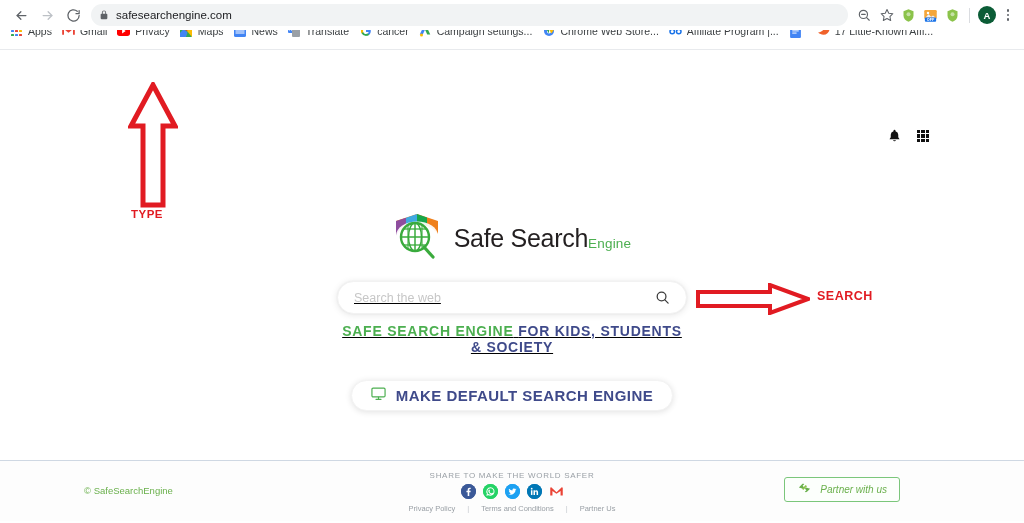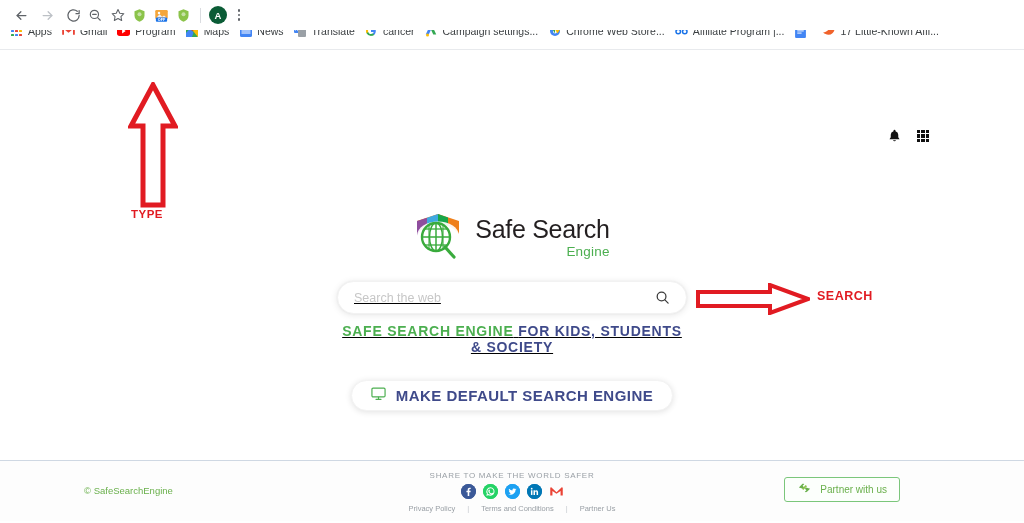--- a/index.html
+++ b/index.html
@@ -112,21 +112,21 @@
   .tr-grid b { width: 3.2px; height: 3.2px; background: #111; display: block; }
 
   .hero { position: absolute; top: 0; left: 0; width: 1024px; }
 
   .logo-row {
     display: flex; align-items: center; justify-content: center;
     gap: 13px;
     margin-top: 162px;
   }
   .logo-mark { width: 48px; height: 52px; flex: 0 0 auto; }
-  .logo-text { display: flex; flex-direction: column; align-items: flex-start; line-height: 1; }
+  .logo-text { display: flex; flex-direction: row; align-items: flex-start; line-height: 1; }
   .logo-main {
     font-size: 25px;
     font-weight: 500;
     color: #231f20;
     letter-spacing: -0.3px;
   }
   .logo-sub {
     font-size: 13.5px;
     color: #4caf50;
     align-self: flex-end;
@@ -246,20 +246,21 @@
 
   .partner-btn {
     position: absolute; right: 124px; top: 16px;
     height: 25px;
     border: 1px solid #7bc67b;
     border-radius: 3px;
     background: #fcfffc;
     display: flex; align-items: center; gap: 8px;
     padding: 0 12px;
     cursor: pointer;
+    font-style: italic;
   }
   .partner-label { font-size: 10px; color: #6ab04c; white-space: nowrap; }
 
   
   .anno { position: absolute; pointer-events: none; }
   .anno-type-arrow { left: 128px; top: 32px; }
   .anno-type-label {
     left: 131px; top: 158px;
     font-size: 11.5px; font-weight: bold;
     color: #e11b22; letter-spacing: .5px;
@@ -292,20 +293,28 @@
       </svg>
     </div>
 
     <div class="nav-btn">
       <svg width="15" height="15" viewBox="0 0 24 24" fill="none" stroke="#5f6368" stroke-width="2" stroke-linecap="round" stroke-linejoin="round">
         <path d="M21 12a9 9 0 1 1-3-6.7"></path>
           <polyline points="21 4 21 9 16 9"></polyline>
       </svg>
     </div>
 
+    <div class="omnibox">
+      <span class="lock-ic">
+        <svg width="10" height="10" viewBox="0 0 24 24" fill="#5f6368">
+          <path d="M12 1a5 5 0 0 0-5 5v3H6a2 2 0 0 0-2 2v9a2 2 0 0 0 2 2h12a2 2 0 0 0 2-2v-9a2 2 0 0 0-2-2h-1V6a5 5 0 0 0-5-5zm0 2a3 3 0 0 1 3 3v3H9V6a3 3 0 0 1 3-3z"></path>
+        </svg>
+      </span>
+      <span class="omnibox-url">safesearchengine.com</span>
+    </div>
 
     <div class="omni-right">
       <div class="omni-ic">
         <svg width="14" height="14" viewBox="0 0 24 24" fill="none" stroke="#5f6368" stroke-width="2" stroke-linecap="round">
           <circle cx="11" cy="11" r="7"></circle>
             <line x1="16.5" y1="16.5" x2="21" y2="21"></line>
             <line x1="8" y1="11" x2="14" y2="11"></line>
         </svg>
       </div>
       <div class="omni-ic">
@@ -376,21 +385,21 @@
       <span class="bm-label">Gmail</span>
     </div>
 
     <div class="bm">
       <span class="bm-ic">
         <svg width="13" height="10" viewBox="0 0 24 18">
           <rect x="0" y="0" width="24" height="18" rx="5" fill="#ff0000"></rect>
           <path d="M9.5 4.5l6.5 4.5-6.5 4.5z" fill="#fff"></path>
         </svg>
       </span>
-      <span class="bm-label">Program</span>
+      <span class="bm-label">Privacy</span>
     </div>
 
     <div class="bm">
       <span class="bm-ic">
         <svg width="12" height="12" viewBox="0 0 24 24">
           <rect width="24" height="24" rx="2" fill="#34a853"></rect>
           <path d="M0 16l8-9 7 8-3 9H0z" fill="#4285f4"></path>
           <path d="M14 0l10 8v16l-10-12z" fill="#fbbc04"></path>
           <circle cx="13" cy="8" r="3.4" fill="#ea4335"></circle>
         </svg>

